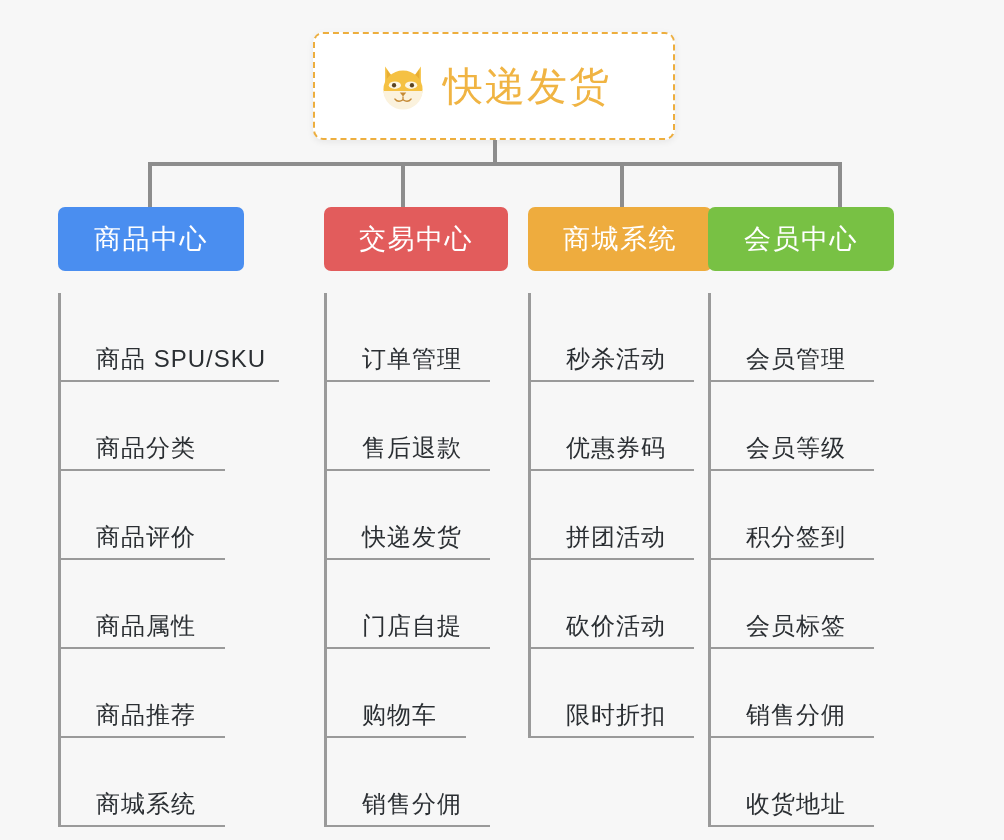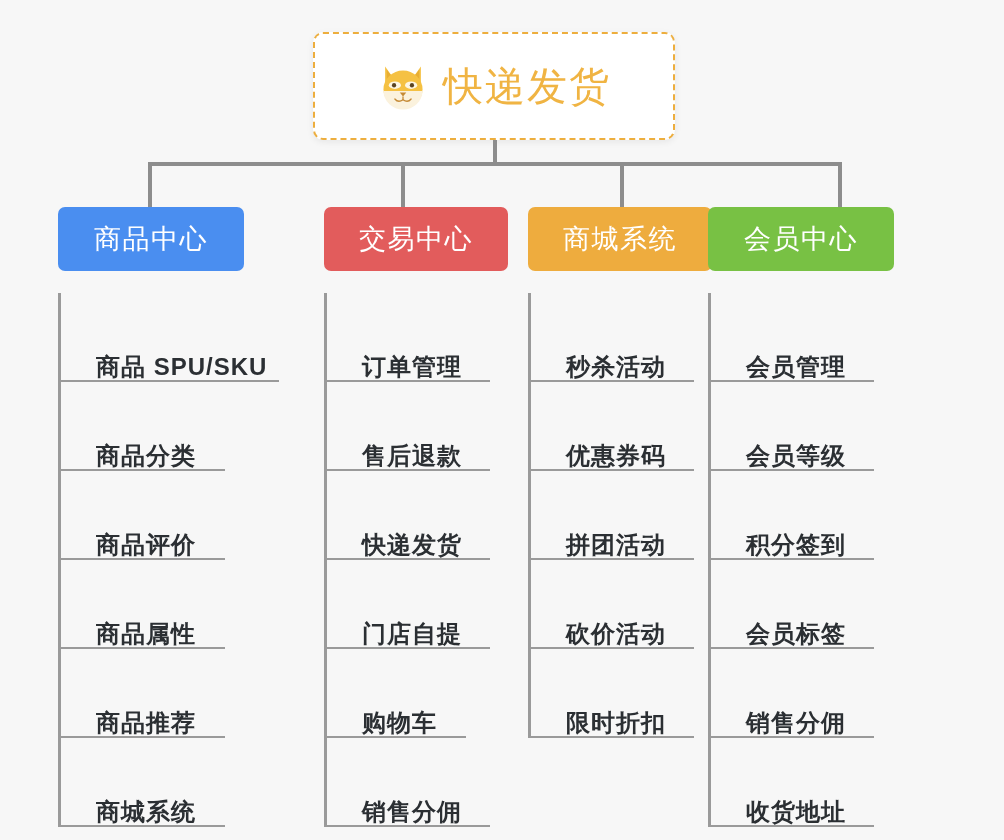--- a/index.html
+++ b/index.html
@@ -92,22 +92,21 @@
     width: 3px;
     background: #9a9a9a;
   }
   .leaf-item {
     position: relative;
     height: 89px;
     box-sizing: border-box;
     display: flex;
     align-items: flex-end;
     padding-left: 24px;
-    padding-bottom: 2px;
-    font-weight: bold;
+    padding-bottom: 10px;
   }
   .leaf-underline {
     position: absolute;
     left: -14px;
     bottom: 0;
     height: 2px;
     background: #9a9a9a;
   }
   .leaf-label {
     font-size: 24px;

